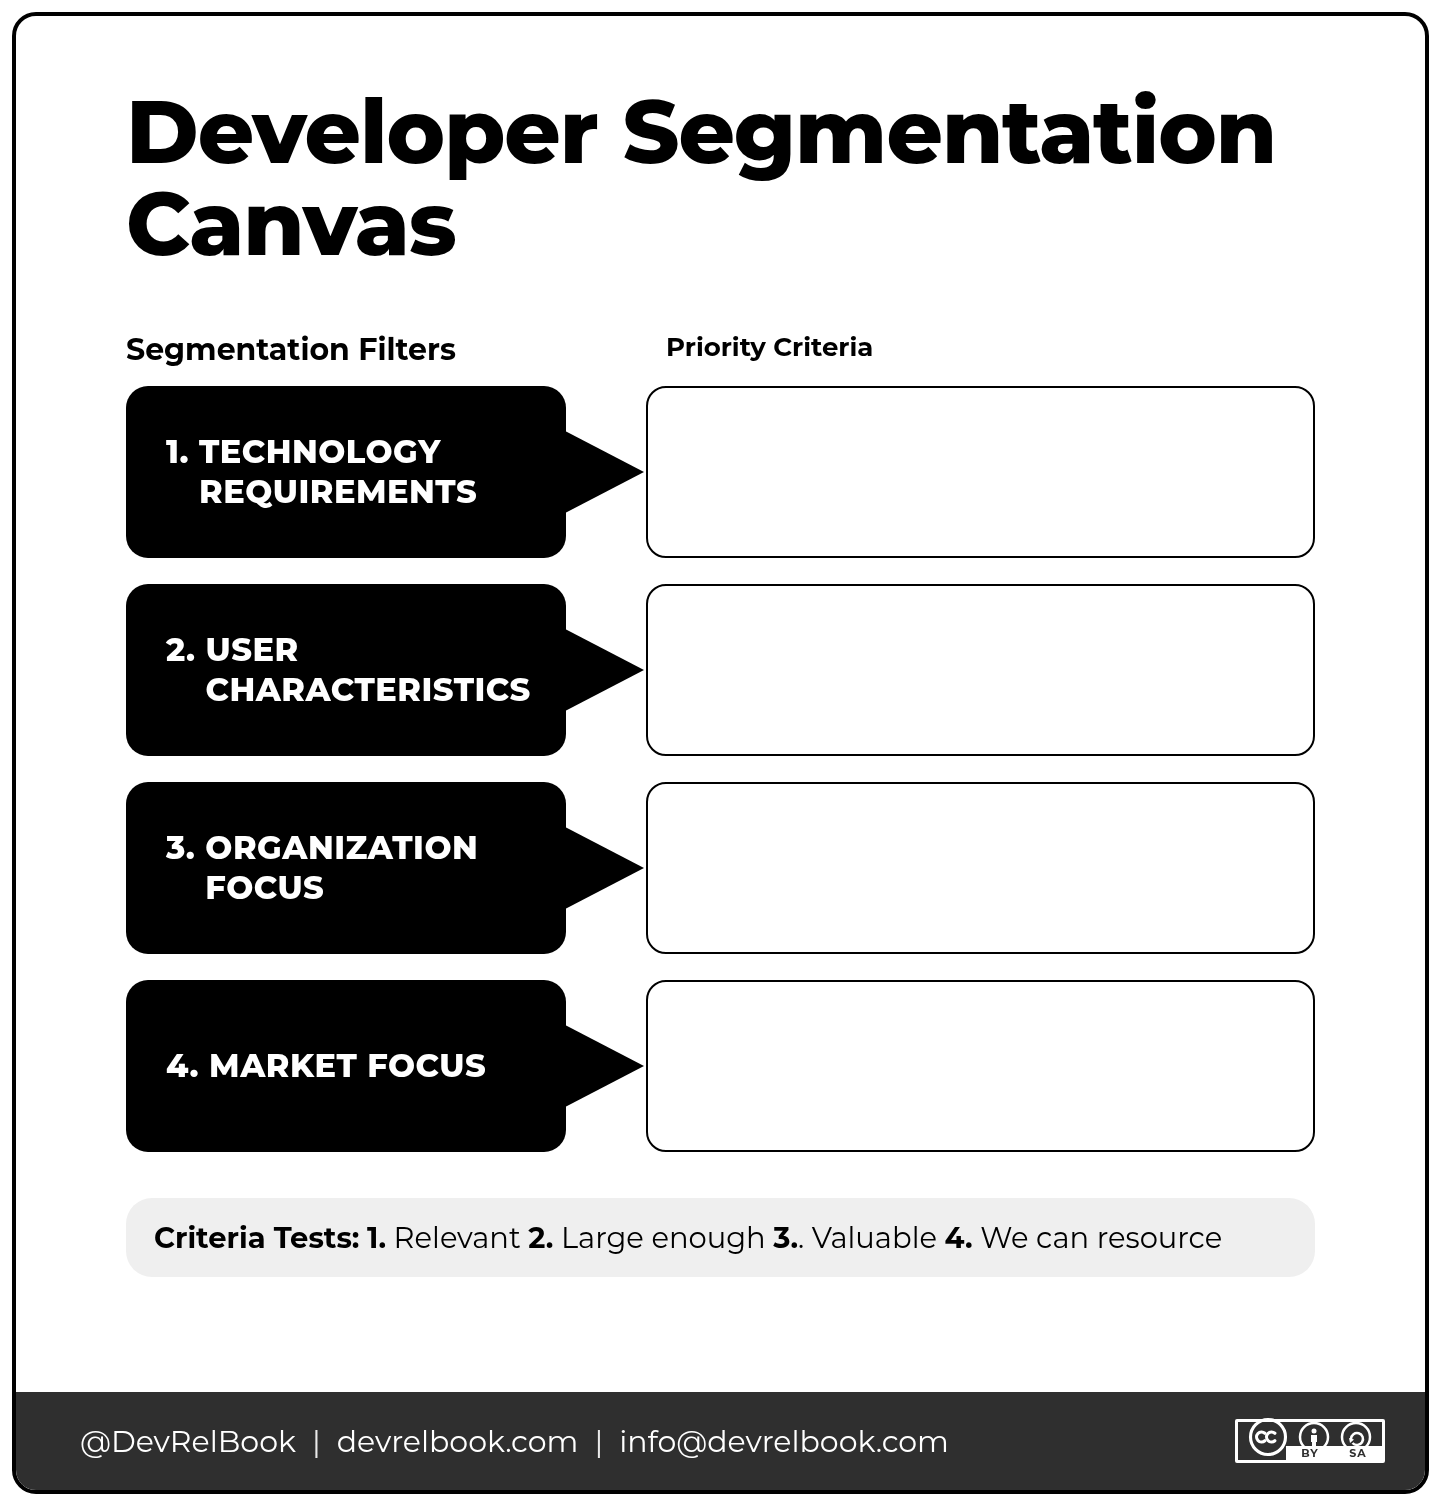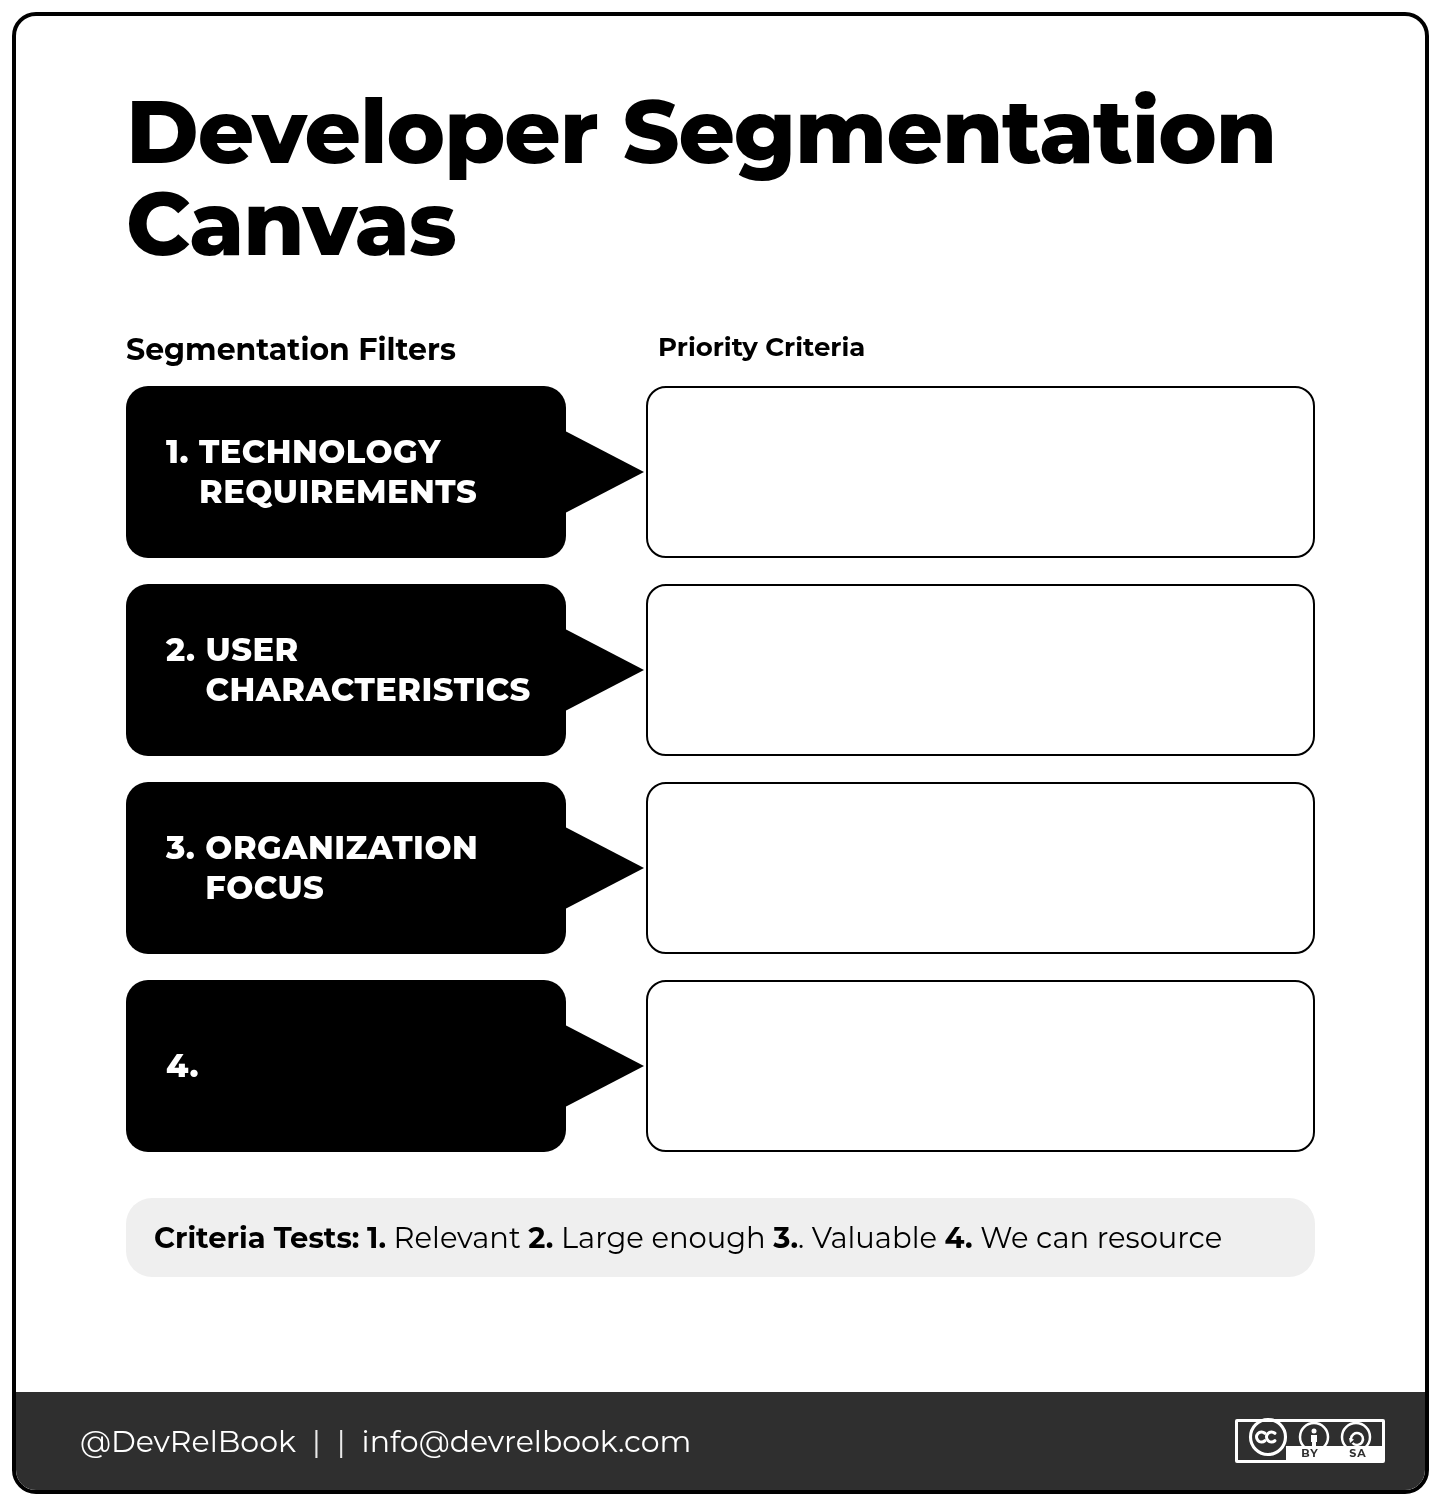--- a/index.html
+++ b/index.html
@@ -27,21 +27,21 @@
   }
   h1.title {
     font-size: 88px;
     font-weight: 800;
     line-height: 1.05;
     letter-spacing: -1px;
     margin-bottom: 60px;
   }
   .cols {
     display: flex;
-    gap: 8px;
+    gap: 16px;
     margin-bottom: 18px;
   }
   .col-left-header {
     width: 510px;
     font-size: 30px;
     font-weight: 700;
   }
   .col-right-header {
     flex: 1;
     font-size: 26px;
@@ -211,20 +211,21 @@
           <div class="tag-arrow"></div>
         </div>
         <div class="box"></div>
       </div>
 
       <div class="row">
         <div class="tag">
           <div class="tag-body">
             <div class="tag-line">
               <span class="tag-num">4.</span>
+              <span class="tag-text">MARKET FOCUS</span>
             </div>
           </div>
           <div class="tag-arrow"></div>
         </div>
         <div class="box"></div>
       </div>
     </div>
 
     <div class="criteria-bar">
       <span class="b">Criteria Tests:</span>
@@ -236,20 +237,21 @@
       <span>Valuable</span>
       <span class="b">4.</span>
       <span>We can resource</span>
     </div>
   </div>
 
   <div class="footer">
     <div class="links">
       <span>@DevRelBook</span>
       <span class="sep">|</span>
+      <span>devrelbook.com</span>
       <span class="sep">|</span>
       <span>info@devrelbook.com</span>
     </div>
     <div class="cc-badge">
       <svg width="40" height="40" viewBox="0 0 64 64">
         <circle cx="32" cy="32" r="28" fill="none" stroke="#fff" stroke-width="5"></circle>
         <path d="M27 26 a8 8 0 1 0 0 12" fill="none" stroke="#fff" stroke-width="5" stroke-linecap="round"></path>
         <path d="M43 26 a8 8 0 1 0 0 12" fill="none" stroke="#fff" stroke-width="5" stroke-linecap="round"></path>
       </svg>
       <svg width="32" height="32" viewBox="0 0 64 64">

